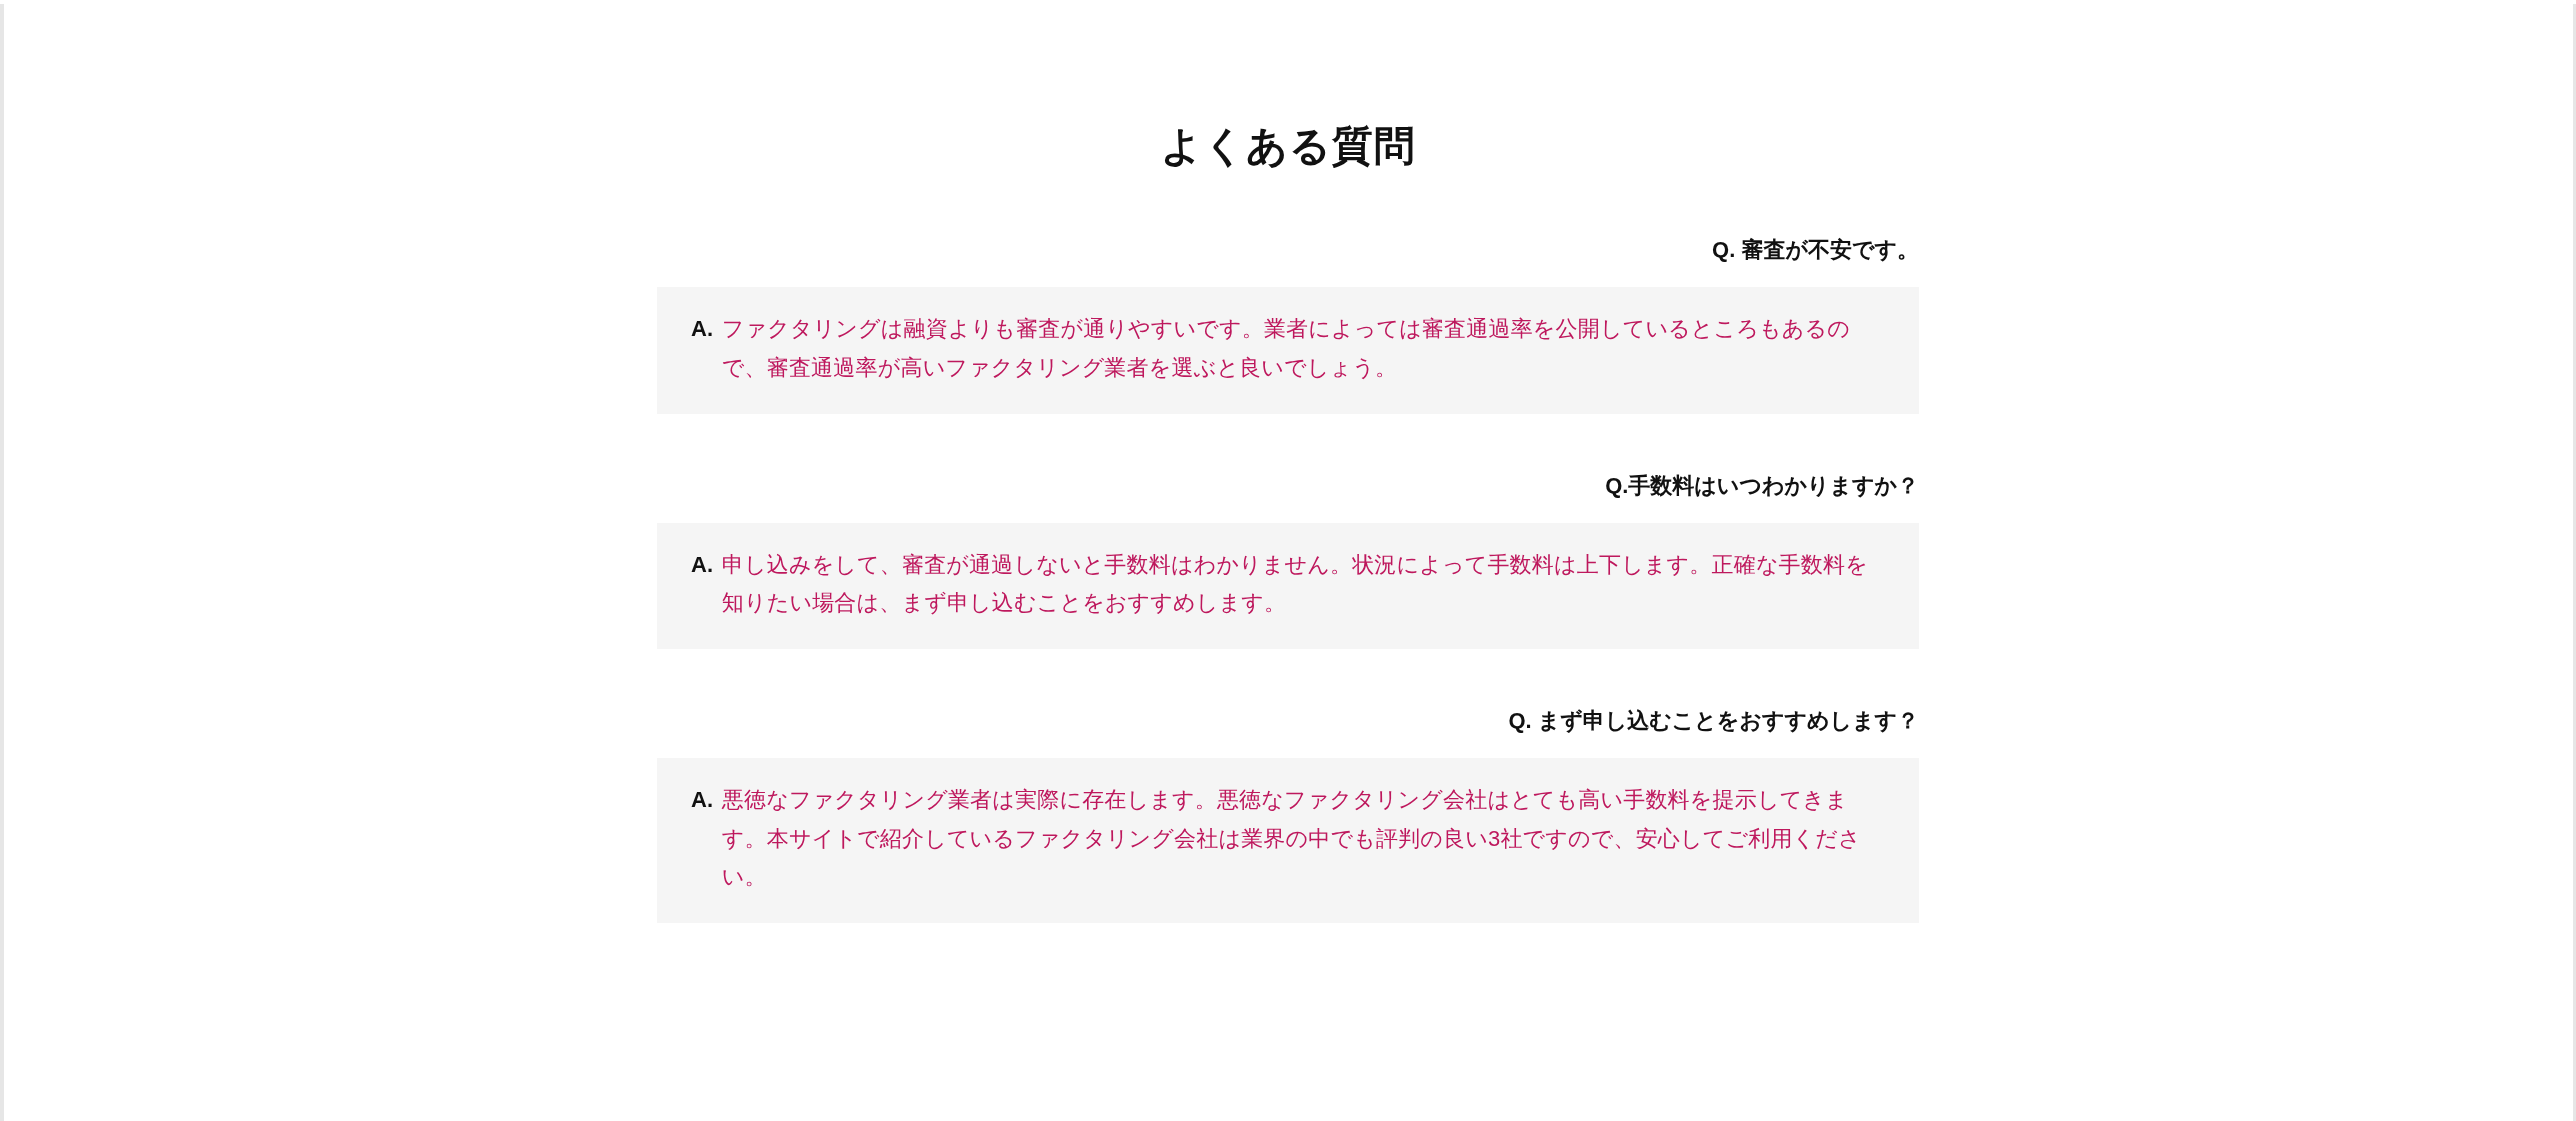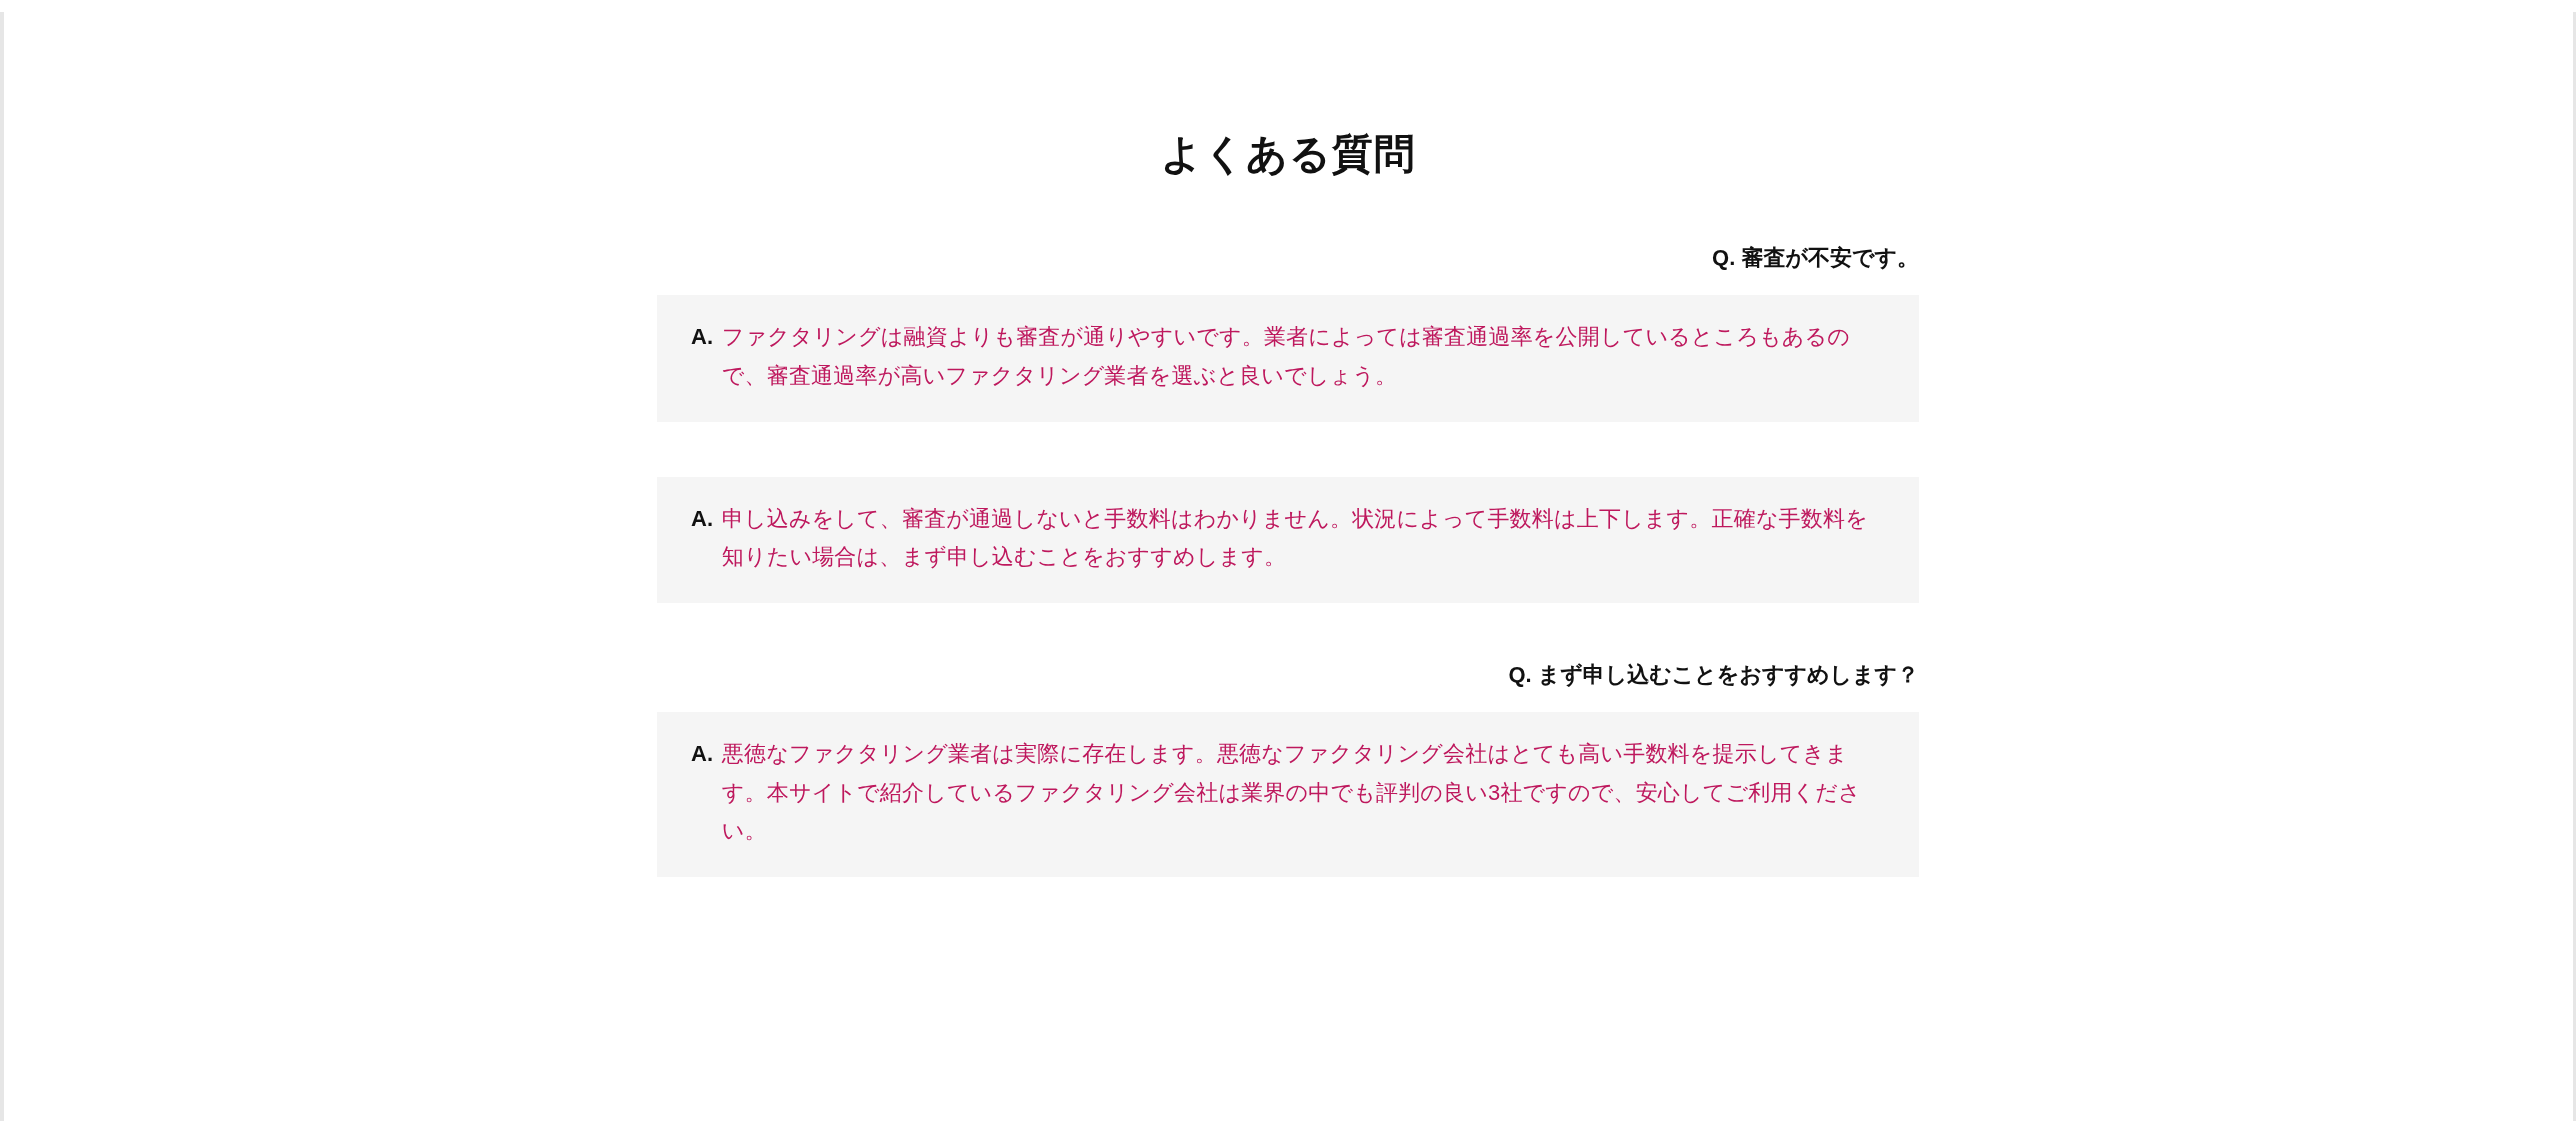--- a/index.html
+++ b/index.html
@@ -31,21 +31,21 @@
   .edge-right {
     position: absolute;
     right: 0;
     top: 0;
     width: 3.5px;
     height: 1121px;
     background: #e6e6e6;
   }
   .faq-section {
     width: 1262px;
-    margin: 12px auto;
+    margin: 4px auto;
     padding-top: 116px;
   }
   .faq-title {
     text-align: center;
     font-size: 41px;
     font-weight: bold;
     letter-spacing: 0.9px;
     color: #111111;
     margin: 0;
     line-height: 1.3;
@@ -120,20 +120,21 @@
         <div class="faq-question">Q. 審査が不安です。</div>
         <div class="faq-answer">
           <div class="faq-answer-row">
             <span class="faq-answer-label">A.</span>
             <span class="faq-answer-text">ファクタリングは融資よりも審査が通りやすいです。業者によっては審査通過率を公開しているところもあるので、審査通過率が高いファクタリング業者を選ぶと良いでしょう。</span>
           </div>
         </div>
       </div>
 
       <div class="faq-item">
+        <div class="faq-question">Q.手数料はいつわかりますか？</div>
         <div class="faq-answer">
           <div class="faq-answer-row">
             <span class="faq-answer-label">A.</span>
             <span class="faq-answer-text">申し込みをして、審査が通過しないと手数料はわかりません。状況によって手数料は上下します。正確な手数料を知りたい場合は、まず申し込むことをおすすめします。</span>
           </div>
         </div>
       </div>
 
       <div class="faq-item">
         <div class="faq-question">Q. まず申し込むことをおすすめします？</div>

